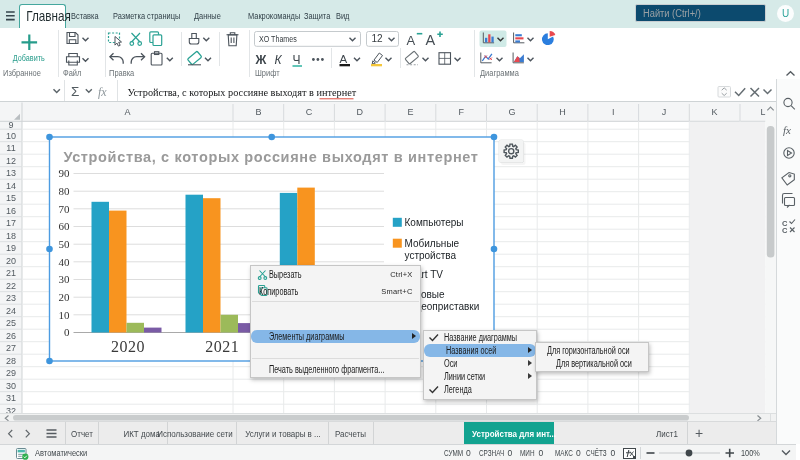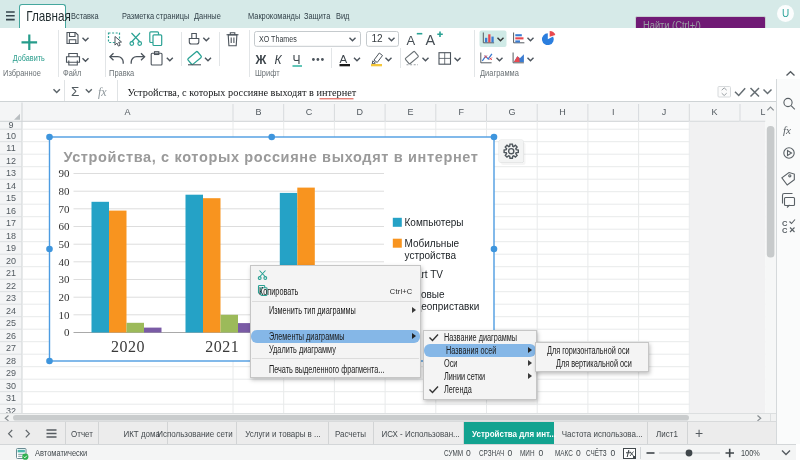--- a/index.html
+++ b/index.html
@@ -7,22 +7,22 @@
        font-family:"Liberation Sans",sans-serif;background:#fff;}
   .abs{position:absolute;}
   .sx{display:inline-block;transform-origin:0 50%;white-space:nowrap;}
   .sxc{display:inline-block;transform-origin:50% 50%;white-space:nowrap;}
   
   #tabbar{left:0;top:0;width:800px;height:28px;background:#d6eae8;}
   .mtab{position:absolute;top:3px;height:25px;line-height:25px;font-size:9.5px;color:#33424a;}
   #activetab{position:absolute;left:19px;top:4px;width:45px;height:24px;background:#fff;
      border:1px solid #45a79e;border-bottom:none;border-radius:3px 3px 0 0;
      font-size:15px;color:#1e2a2d;text-align:center;line-height:22px;}
-  #searchbox{position:absolute;left:635px;top:4px;width:131px;height:18px;background:#701a75;
-     border:1px solid #c9ced1;border-radius:2px;font-size:10px;color:#9aa0a4;line-height:17px;padding-left:7px;box-sizing:border-box;margin-top:12px;}
+  #searchbox{position:absolute;left:635px;top:4px;width:131px;height:18px;background:#0c4a6e;
+     border:1px solid #c9ced1;border-radius:2px;font-size:10px;color:#9aa0a4;line-height:17px;padding-left:7px;box-sizing:border-box;}
   #avatar{position:absolute;left:777px;top:5px;width:17px;height:17px;border-radius:50%;background:#fbfdfd;
      font-size:10px;color:#2ba39a;text-align:center;line-height:17px;}
   
   #toolbar{left:0;top:28px;width:800px;height:51px;background:#fff;border-bottom:1px solid #d4d8da;}
   .vsep{position:absolute;width:1px;background:#e2e5e7;}
   .seclabel{position:absolute;top:39.5px;font-size:8.5px;color:#6b7276;transform:scaleX(.88);transform-origin:0 0;white-space:nowrap;}
   
   #fbar{left:0;top:79px;width:800px;height:23px;background:#fff;border-bottom:1px solid #ced3d5;box-sizing:border-box;}
   
   .menu{position:absolute;background:#f4f4f4;border:1px solid #c6c6c6;box-shadow:1px 2px 4px rgba(0,0,0,.25);z-index:50;}
@@ -43,21 +43,21 @@
 </head>
 <body>
 <div class="abs" id="tabbar">
   <svg class="abs" style="left:5.5px;top:11px" width="9" height="10" viewBox="0 0 9 10">
     <g stroke="#36454c" stroke-width="1.6">
         <path d="M0 1h8.7M0 4.8h8.7M0 8.6h8.7"></path>
       </g>
   </svg>
   <div id="activetab"><span class="sxc" style="transform:scaleX(.78)">Главная</span></div>
   <span class="mtab" style="left:71px"><span class="sx" style="transform:scaleX(.78)">Вставка</span></span>
-  <span class="mtab" style="left:122px"><span class="sx" style="transform:scaleX(.78)">Разметка страницы</span></span>
+  <span class="mtab" style="left:113px"><span class="sx" style="transform:scaleX(.78)">Разметка страницы</span></span>
   <span class="mtab" style="left:194px"><span class="sx" style="transform:scaleX(.78)">Данные</span></span>
   <span class="mtab" style="left:248px"><span class="sx" style="transform:scaleX(.78)">Макрокоманды</span></span>
   <span class="mtab" style="left:304px"><span class="sx" style="transform:scaleX(.78)">Защита</span></span>
   <span class="mtab" style="left:336px"><span class="sx" style="transform:scaleX(.78)">Вид</span></span>
   <div id="searchbox"><span class="sx" style="transform:scaleX(.93)">Найти (Ctrl+/)</span></div>
   <div id="avatar">U</div>
 </div>
 <div class="abs" id="toolbar">
   <div class="vsep" style="left:57.7px;top:2px;height:47px"></div>
   <div class="vsep" style="left:104.8px;top:2px;height:47px"></div>
@@ -325,25 +325,24 @@
 <div class="menu" style="left:249.5px;top:265.3px;width:169.5px;height:110.5px">
   <svg class="abs" style="left:5px;top:2.5px" width="14" height="27" viewBox="0 0 14 27">
     <g stroke="#2aa294" stroke-width="1.1" fill="none">
       <path d="M3.5 1.5l6 6.5M9.5 1.5l-6 6.5"></path>
       <circle cx="3.7" cy="9" r="1.4"></circle>
         <circle cx="9.3" cy="9" r="1.4"></circle>
       <rect x="2.5" y="16.5" width="6.2" height="7.7" rx="0.8"></rect>
       <rect x="4.8" y="18.7" width="6.2" height="7.7" rx="0.8" fill="#f4f4f4"></rect>
     </g>
   </svg>
-  <div class="mi" style="top:19px;padding-left:8px"><span class="sx" style="transform:scaleX(.73)">Копировать</span><span class="sc" style="top:0">Ctrl+C</span></div>
+  <div class="mi" style="top:1.5px;padding-left:18px"><span class="sx" style="transform:scaleX(.73)">Вырезать</span><span class="sc" style="top:0">Ctrl+X</span></div>
+  <div class="mi" style="top:19px;padding-left:8px"><span class="sx" style="transform:scaleX(.73)">Копировать</span><span class="sc" style="top:0">Smart+C</span></div>
   <div class="msep" style="top:34.3px"></div>
-  <div class="mi" style="top:38px;padding-left:18px"><span class="sx" style="transform:scaleX(.73)">Изменить тип диаграммы</span><span class="arr"></span></div>
   <div class="mi hl" style="top:64px;padding-left:18px"><span class="sx" style="transform:scaleX(.73)">Элементы диаграммы</span><span class="arr" style="border-left-color:#222"></span></div>
-  <div class="mi" style="top:77px;padding-left:18px"><span class="sx" style="transform:scaleX(.73)">Удалить диаграмму</span></div>
   <div class="msep" style="top:91.6px"></div>
   <div class="mi" style="top:96.5px;padding-left:18px"><span class="sx" style="transform:scaleX(.73)">Печать выделенного фрагмента...</span></div>
 </div>
 
 <div class="menu" style="left:423.2px;top:329.6px;width:111.8px;height:68.5px">
   <svg class="abs" style="left:4px;top:2px" width="12" height="62" viewBox="0 0 12 62">
     <path d="M1.5 4.5l3 3 5.5-6" stroke="#333" stroke-width="1.4" fill="none"></path>
     <path d="M1.5 56.5l3 3 5.5-6" stroke="#333" stroke-width="1.4" fill="none"></path>
   </svg>
   <div class="mi" style="top:0.5px;padding-left:19.5px"><span class="sx" style="transform:scaleX(.73)">Название диаграммы</span></div>
@@ -370,23 +369,21 @@
   <svg class="abs" style="left:0;top:0" width="62" height="23" viewBox="0 0 62 23">
     <path d="M12.2 8l-3.6 3.7 3.6 3.7" stroke="#60666a" stroke-width="1.2" fill="none"></path>
     <path d="M25.8 8l3.6 3.7-3.6 3.7" stroke="#60666a" stroke-width="1.2" fill="none"></path>
     <path d="M46.5 8h10M46.5 11.5h10M46.5 15h10" stroke="#555b60" stroke-width="1.6"></path>
   </svg>
   <div class="stab" style="left:64.5px;width:34.5px;border-left:1px solid #d2d4d5"><span class="sxc" style="transform:scaleX(.84)">Отчет</span></div>
   <div class="stab" style="left:117px;width:51px"><span class="sxc" style="transform:scaleX(.84)">ИКТ дома</span></div>
   <div class="stab" style="left:150px;width:87px"><span class="sxc" style="transform:scaleX(.84)">Использование сети</span></div>
   <div class="stab" style="left:237px;width:92px"><span class="sxc" style="transform:scaleX(.84)">Услуги и товары в ...</span></div>
   <div class="stab" style="left:329px;width:45px"><span class="sxc" style="transform:scaleX(.84)">Расчеты</span></div>
-  <div class="stab" style="left:374px;width:90px"><span class="sxc" style="transform:scaleX(.84)">ИСХ - Использован...</span></div>
   <div class="stab" style="left:464px;width:90px;background:#12a390;color:#fff;font-weight:bold;border-right:none"><span class="sxc" style="transform:scaleX(.84)">Устройства для инт...</span></div>
-  <div class="stab" style="left:554px;width:93.5px"><span class="sxc" style="transform:scaleX(.84)">Частота использова...</span></div>
   <div class="stab" style="left:647.5px;width:40.5px"><span class="sxc" style="transform:scaleX(.84)">Лист1</span></div>
   <div class="stab" style="left:688px;width:22px;border-right:none;font-size:14px;color:#555b60">+</div>
 </div>
 <div class="abs" id="statusbar">
   <svg class="abs" style="left:15.5px;top:3px" width="13" height="12" viewBox="0 0 13 12">
     <rect x="0.5" y="0.5" width="9.5" height="10" rx="1" fill="#fff" stroke="#6a8a92" stroke-width="1"></rect>
     <rect x="1.6" y="1.8" width="7.3" height="2.6" fill="#49b8ab"></rect>
     <path d="M2.2 6.3h6M2.2 8.3h3.5" stroke="#6a8a92" stroke-width="0.9"></path>
     <circle cx="9.3" cy="8.7" r="3.1" fill="#2eaf4e"></circle>
     <path d="M7.8 8.7l1.1 1.1 1.9-2.1" stroke="#fff" stroke-width="0.9" fill="none"></path>

